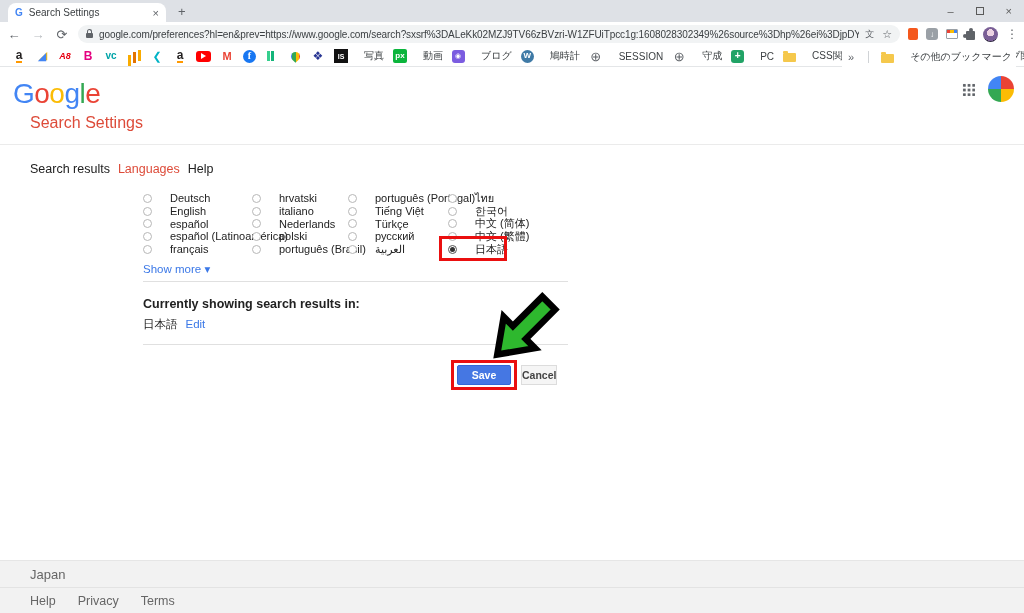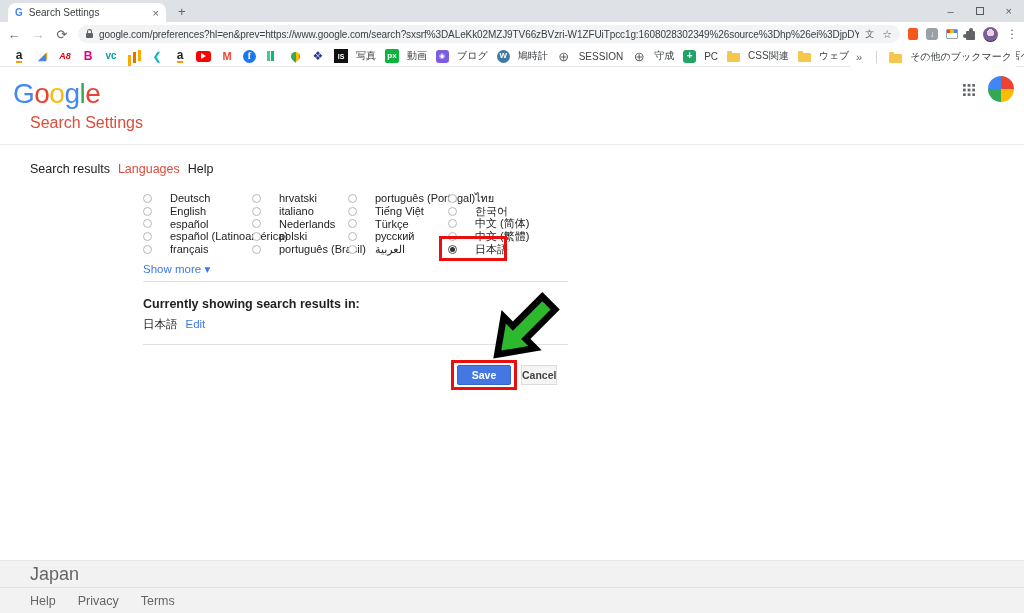--- a/index.html
+++ b/index.html
@@ -38,21 +38,21 @@
                         background:linear-gradient(to right,#ea4335 33%,#fbbc05 33% 66%,#4285f4 66%); }
   .ext-puzzle { width:9px; height:9px; background:#5f6368; border-radius:1px; position:relative; margin-top:3px; }
   .ext-puzzle::before { content:""; position:absolute; top:-3px; left:2.5px; width:4px; height:4px; background:#5f6368; border-radius:50%; }
   .ext-puzzle::after { content:""; position:absolute; left:-3px; top:2.5px; width:4px; height:4px; background:#5f6368; border-radius:50%; }
   .tb-avatar { width:15px; height:15px; border-radius:50%;
                background:radial-gradient(circle at 50% 38%, #ecd3e2 30%, #7a5f96 31% 68%, #2e2640 69%); }
   .menu-dots { font-size:12px; color:#5f6368; }
 
   .bookmarksbar { height:21px; background:#fff; border-bottom:1px solid #e4e6e8; display:flex;
                   align-items:center; padding:0 8px; gap:1px; overflow:hidden; }
-  .bm { display:inline-flex; align-items:center; gap:8px; padding:0 4px; font-size:10px; color:#3c4043; white-space:nowrap; flex:none; }
+  .bm { display:inline-flex; align-items:center; gap:16px; padding:0 4px; font-size:10px; color:#3c4043; white-space:nowrap; flex:none; }
   .bm-label:empty { display:none; }
   .bm-ic { width:14px; height:14px; display:inline-flex; align-items:center; justify-content:center; flex:none; }
   .amazon-icon::before { content:"a"; color:#221f1f; font:bold 12px/1 "Liberation Sans",sans-serif; border-bottom:2px solid #f90; }
   .adsense-icon::before { content:"◢"; color:#4285f4; font-size:11px; text-shadow:1px -1px 0 #fbbc05; }
   .a8net-icon::before { content:"A8"; color:#e60012; font:italic bold 9px/1 "Liberation Sans",sans-serif; }
   .b-icon::before { content:"B"; color:#e4007f; font:bold 12px/1 "Liberation Sans",sans-serif; }
   .valuecommerce-icon::before { content:"vc"; color:#00a4a8; font:bold 10px/1 "Liberation Sans",sans-serif; }
   .analytics-icon::before { content:""; width:3px; height:11px; background:#e37400;
         box-shadow:-5px 3px 0 #f9ab00, 5px -2px 0 #f9ab00; display:block; margin-top:2px; }
   .teal-arrow-icon::before { content:"❮"; color:#00b3c6; font:bold 11px/1 "DejaVu Sans",sans-serif; }
@@ -125,21 +125,21 @@
   .cancel-btn { position:absolute; left:521px; top:298px; width:36px; height:20px; background:#f5f5f5;
         border:1px solid #dcdcdc; border-radius:0; color:#444; font-size:10.5px; font-weight:bold;
         font-family:"Liberation Sans",sans-serif; }
   .saved-note { position:absolute; left:143px; top:331px; width:425px; text-align:right; font-size:11px; color:#8a8a8a; }
   .saved-note .note-link { color:#3b78e7; }
 
   .arrow-annotation { position:absolute; left:484px; top:215px; z-index:6; }
 
   .footer-band1 { position:absolute; left:0; top:493px; width:1024px; height:27px; background:#f2f2f2;
         border-top:1px solid #e6e6e6; display:flex; align-items:center; padding-left:30px; }
-  .footer-region { font-size:18px; color:#666; }
+  .footer-region { font-size:13px; color:#666; }
   .footer-band2 { position:absolute; left:0; top:520px; width:1024px; height:26px; background:#f2f2f2;
         border-top:1px solid #e3e3e3; display:flex; align-items:center; padding-left:30px; gap:22px; }
   .footer-link { font-size:12.5px; color:#666; }
 </style>
 </head>
 <body>
 
 <div class="titlebar">
   <div class="tab">
     <span class="tab-favicon">G</span>

